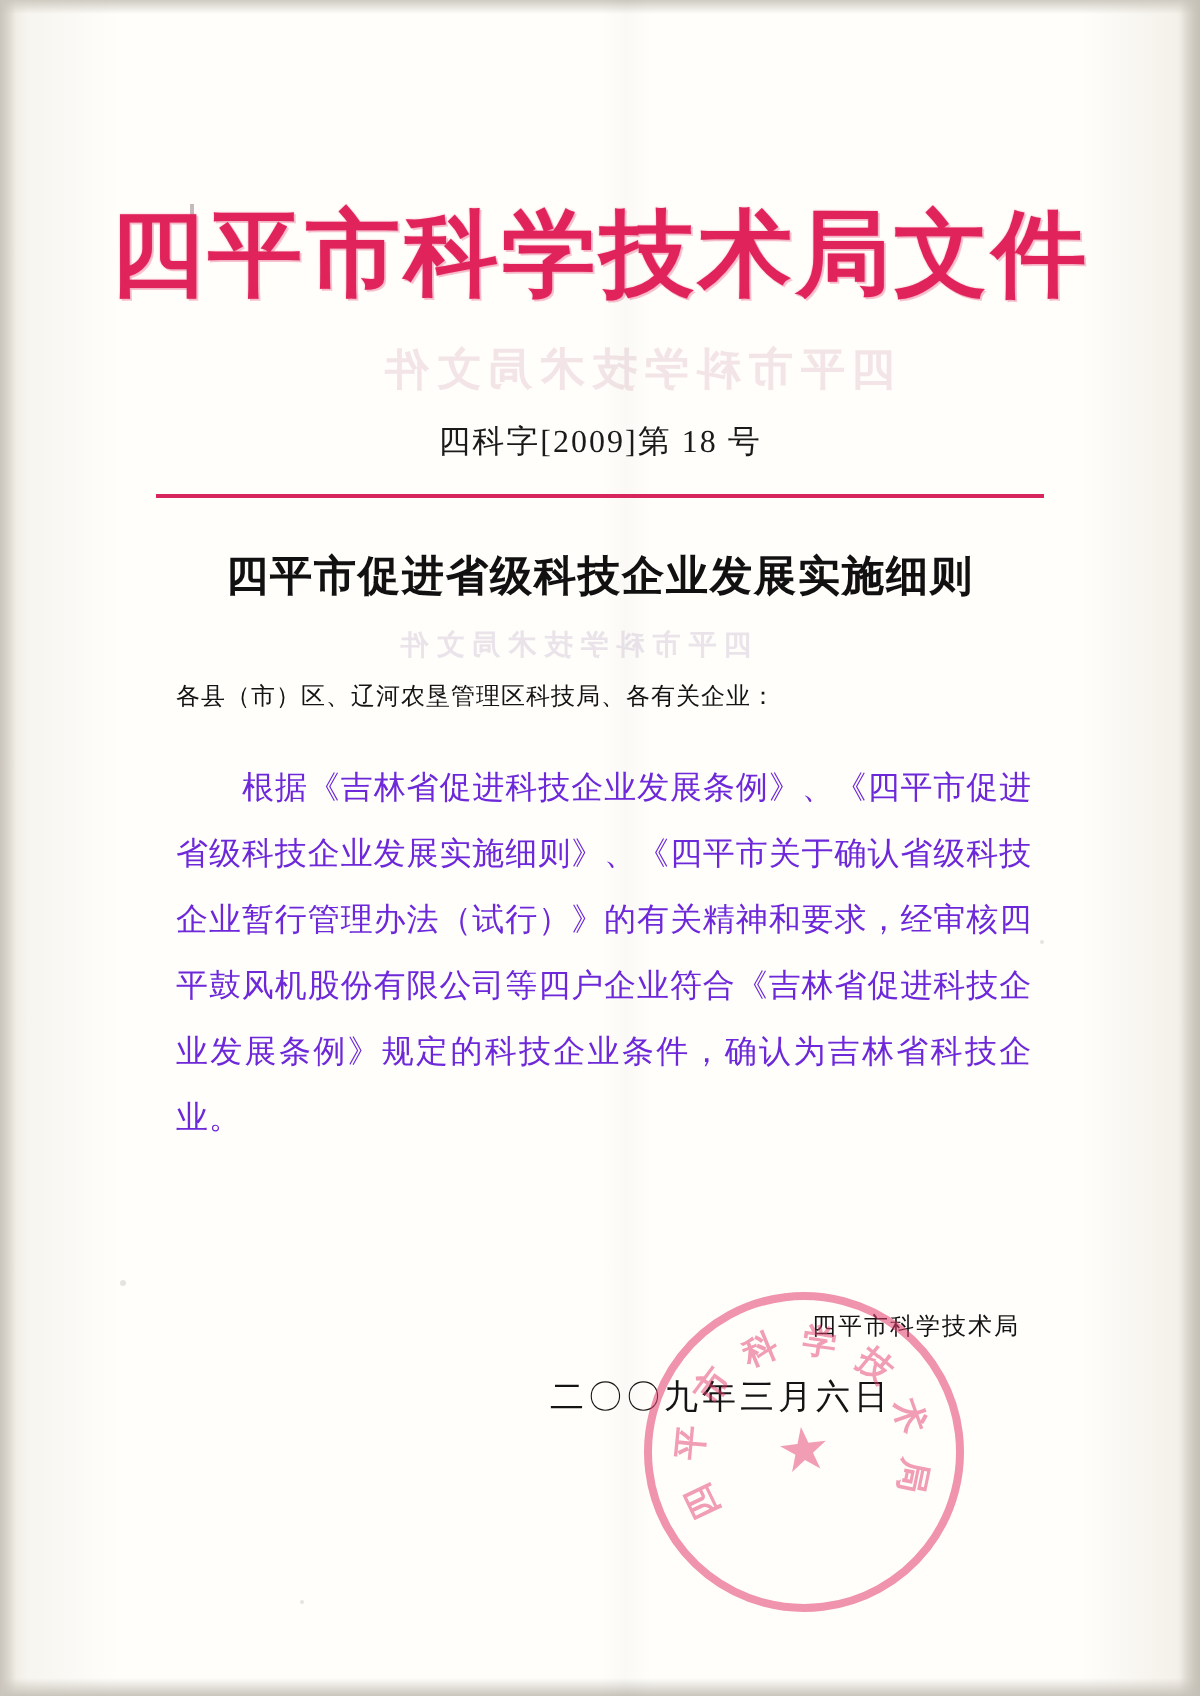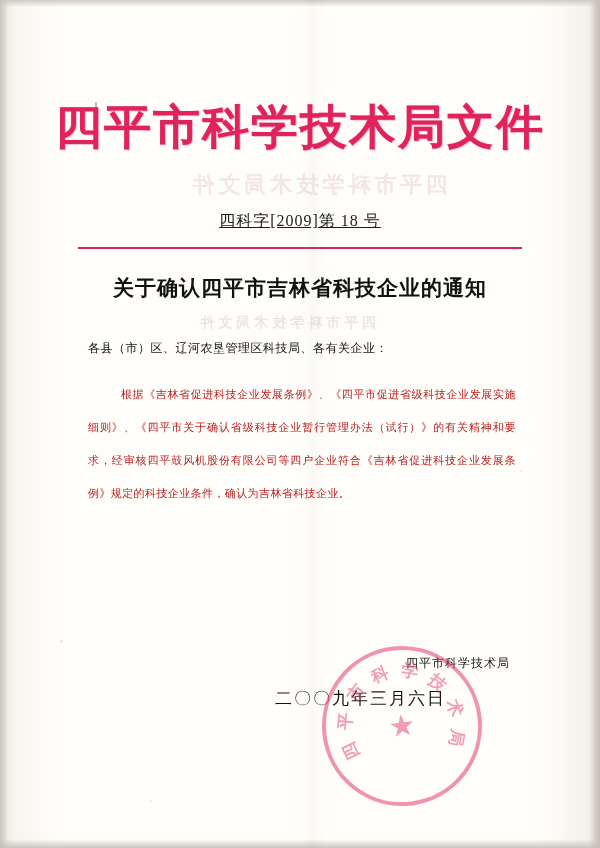--- a/index.html
+++ b/index.html
@@ -90,21 +90,20 @@
   
   .doc-number {
     position: absolute;
     left: 0; top: 211px;
     width: 600px;
     text-align: center;
     font-size: 16px;
     color: #1a1a1a;
     letter-spacing: 1px;
     font-family: "Liberation Serif", serif;
-    text-decoration: underline;
   }
 
   
   .red-rule {
     position: absolute;
     left: 78px; top: 247px;
     width: 444px; height: 2px;
     background: #d6265d;
   }
 
@@ -126,23 +125,23 @@
     left: 88px; top: 340px;
     font-size: 12px;
     color: #141414;
     letter-spacing: 0.5px;
   }
 
   .body-block {
     position: absolute;
     left: 88px; top: 378px;
     width: 428px;
-    font-size: 11px;
+    font-size: 16px;
     line-height: 33px;
-    color: #b91c1c;
+    color: #6d28d9;
     text-align: justify;
     text-indent: 33px;
     letter-spacing: 0.4px;
   }
 
   .attachment {
     position: absolute;
     left: 88px; top: 556px;
     font-size: 16.5px;
     color: #141414;
@@ -223,21 +222,21 @@
   <div class="ghost ghost-1">四平市科学技术局文件</div>
   <div class="ghost ghost-2">四平市科学技术局文件</div>
 
   <div class="header-mark"></div>
   <div class="doc-header">四平市科学技术局文件</div>
 
   <div class="doc-number">四科字[2009]第 18 号</div>
 
   <div class="red-rule"></div>
 
-  <div class="doc-title">关于确认四平市吉林省科技企业的通知</div>
+  <div class="doc-title">四平市促进省级科技企业发展实施细则</div>
 
   <div class="salutation">各县（市）区、辽河农垦管理区科技局、各有关企业：</div>
 
   <div class="body-block">根据《吉林省促进科技企业发展条例》、《四平市促进省级科技企业发展实施细则》、《四平市关于确认省级科技企业暂行管理办法（试行）》的有关精神和要求，经审核四平鼓风机股份有限公司等四户企业符合《吉林省促进科技企业发展条例》规定的科技企业条件，确认为吉林省科技企业。</div>
 
 
   <div class="signer">四平市科学技术局</div>
   <div class="signdate">二〇〇九年三月六日</div>
 
   <div class="seal">

